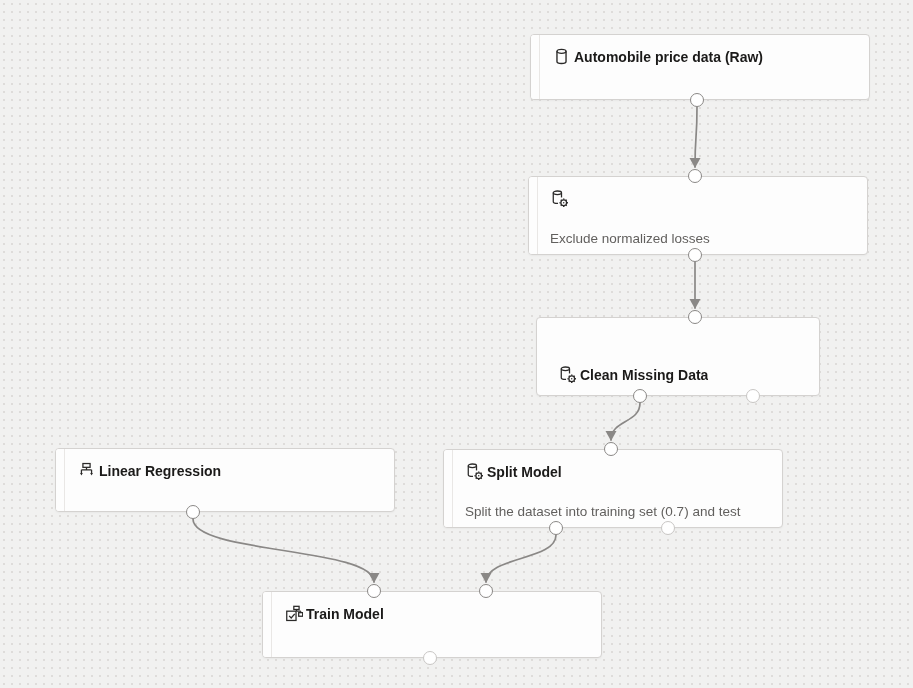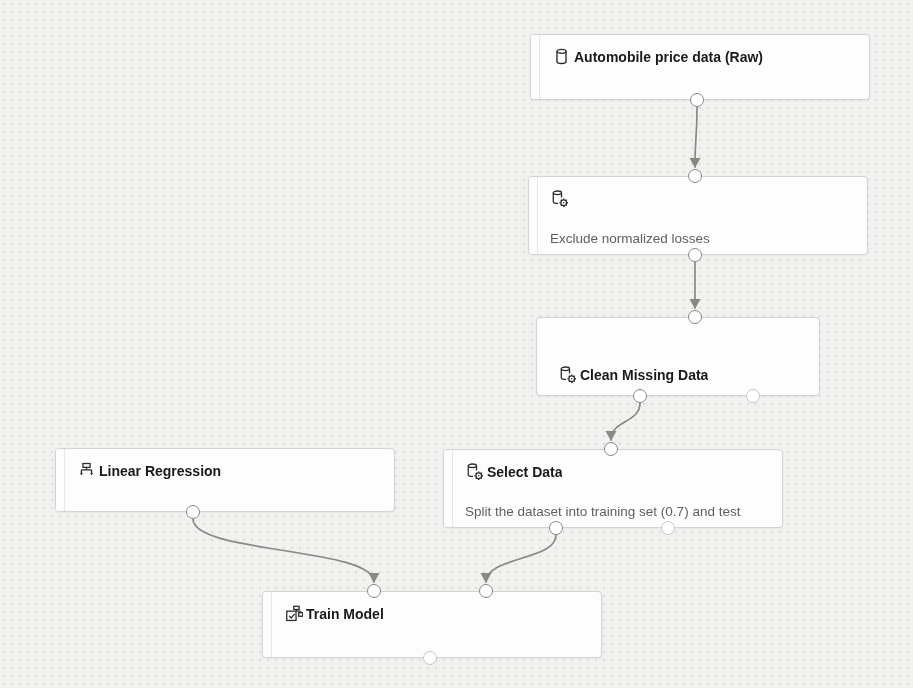--- a/index.html
+++ b/index.html
@@ -119,21 +119,21 @@
           <span class="node-icon">
             <svg viewBox="0 0 18 18" fill="none" stroke="#2b2a29" stroke-width="1.2">
               <ellipse cx="7" cy="3.6" rx="3.9" ry="1.7"></ellipse>
               <path d="M3.1 3.6 V12 c0 0.95 1.75 1.7 3.9 1.7 h0.6"></path>
               <path d="M10.9 3.6 V8"></path>
               <path stroke-width="1.3" d="M15.9 13 h1.1 M15 15 l0.8 0.8 M13 15.9 v1.1 M11 15 l-0.8 0.8 M10.1 13 H9 M11 11 l-0.8 -0.8 M13 10.1 V9 M15 11 l0.8 -0.8"></path>
               <circle cx="13" cy="13" r="2.7" fill="#fdfdfd"></circle>
               <circle cx="13" cy="13" r="0.7" fill="#2b2a29" stroke="none"></circle>
             </svg>
           </span>
-          <span class="node-title">Select Data</span>
+          <span class="node-title">Split Model</span>
         </div>
         <div class="node-subtitle">Split the dataset into training set (0.7) and test</div>
       </div>
     </div>
   <div class="port connected" style="left: 604px; top: 442px;"></div>
     <div class="port connected" style="left: 549px; top: 521px;"></div>
     <div class="port unconnected" style="left: 661px; top: 521px;"></div>
     <div class="node" style="left: 27px; top: 448px; width: 340px; height: 64px; margin-left: 28px;">
       <div class="node-strip"></div>
       <div class="node-body">

